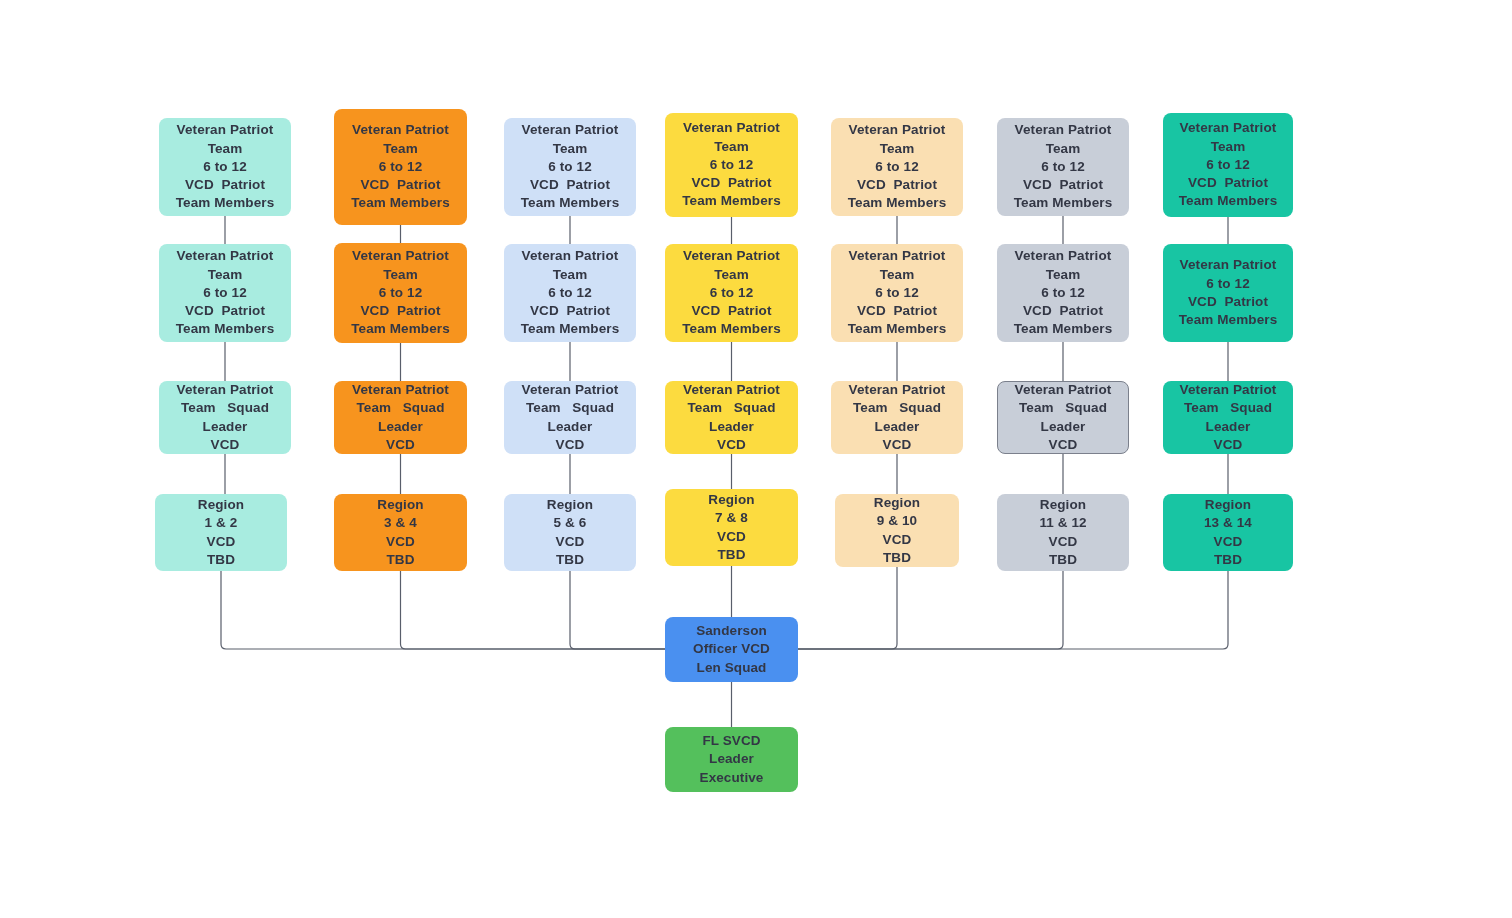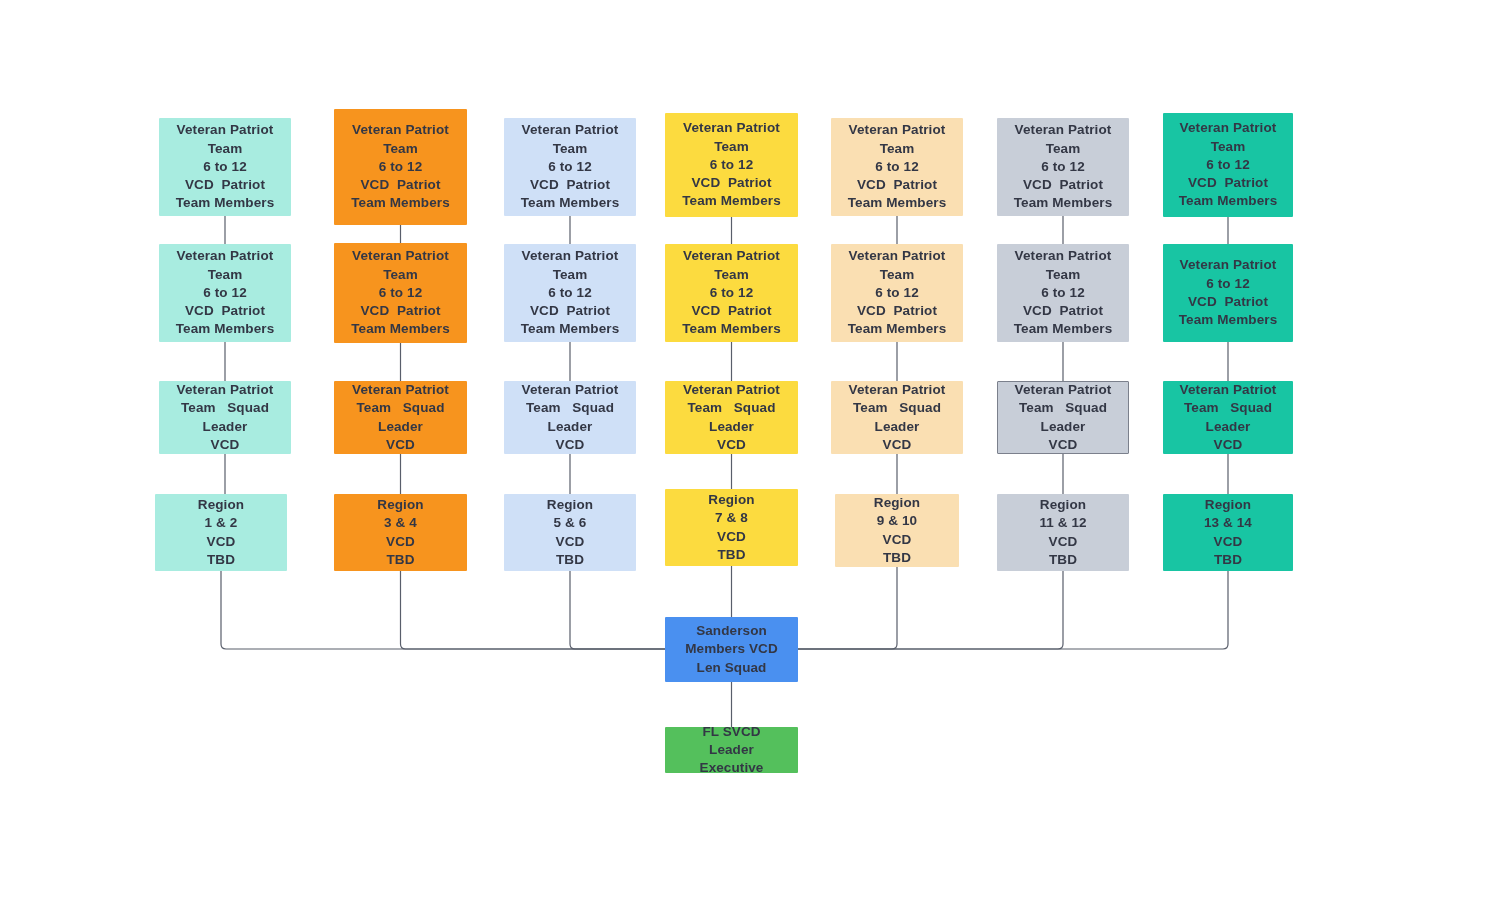--- a/index.html
+++ b/index.html
@@ -22,21 +22,21 @@
     position: absolute;
     left: 0;
     top: 0;
     width: 1512px;
     height: 918px;
     pointer-events: none;
   }
   .node {
     position: absolute;
     box-sizing: border-box;
-    border-radius: 1px;
+    border-radius: 8px;
     display: flex;
     flex-direction: column;
     align-items: center;
     justify-content: center;
     text-align: center;
     color: #333745;
     font-weight: bold;
     font-size: 13.5px;
     line-height: 18.3px;
     letter-spacing: 0.1px;
@@ -263,22 +263,22 @@
         <span class="ln">VCD</span>
       </div>
       <div class="node" style="left: 1163px; top: 494px; width: 130px; height: 77px; background: rgb(24, 197, 163); color: rgb(51, 55, 69);">
         <span class="ln">Region</span>
         <span class="ln">13 &amp; 14</span>
         <span class="ln">VCD</span>
         <span class="ln">TBD</span>
       </div>
       <div class="node" style="left: 665px; top: 617px; width: 133px; height: 65px; background: rgb(74, 144, 240); color: rgb(51, 55, 69);">
         <span class="ln">Sanderson</span>
-        <span class="ln">Members VCD</span>
+        <span class="ln">Officer VCD</span>
         <span class="ln">Len Squad</span>
       </div>
-      <div class="node" style="left: 665px; top: 727px; width: 133px; height: 46px; background: rgb(84, 192, 92); color: rgb(51, 55, 69);">
+      <div class="node" style="left: 665px; top: 727px; width: 133px; height: 65px; background: rgb(84, 192, 92); color: rgb(51, 55, 69);">
         <span class="ln">FL SVCD</span>
         <span class="ln">Leader</span>
         <span class="ln">Executive</span>
       </div>
     </div>
 </div>
 
 </body></html>

